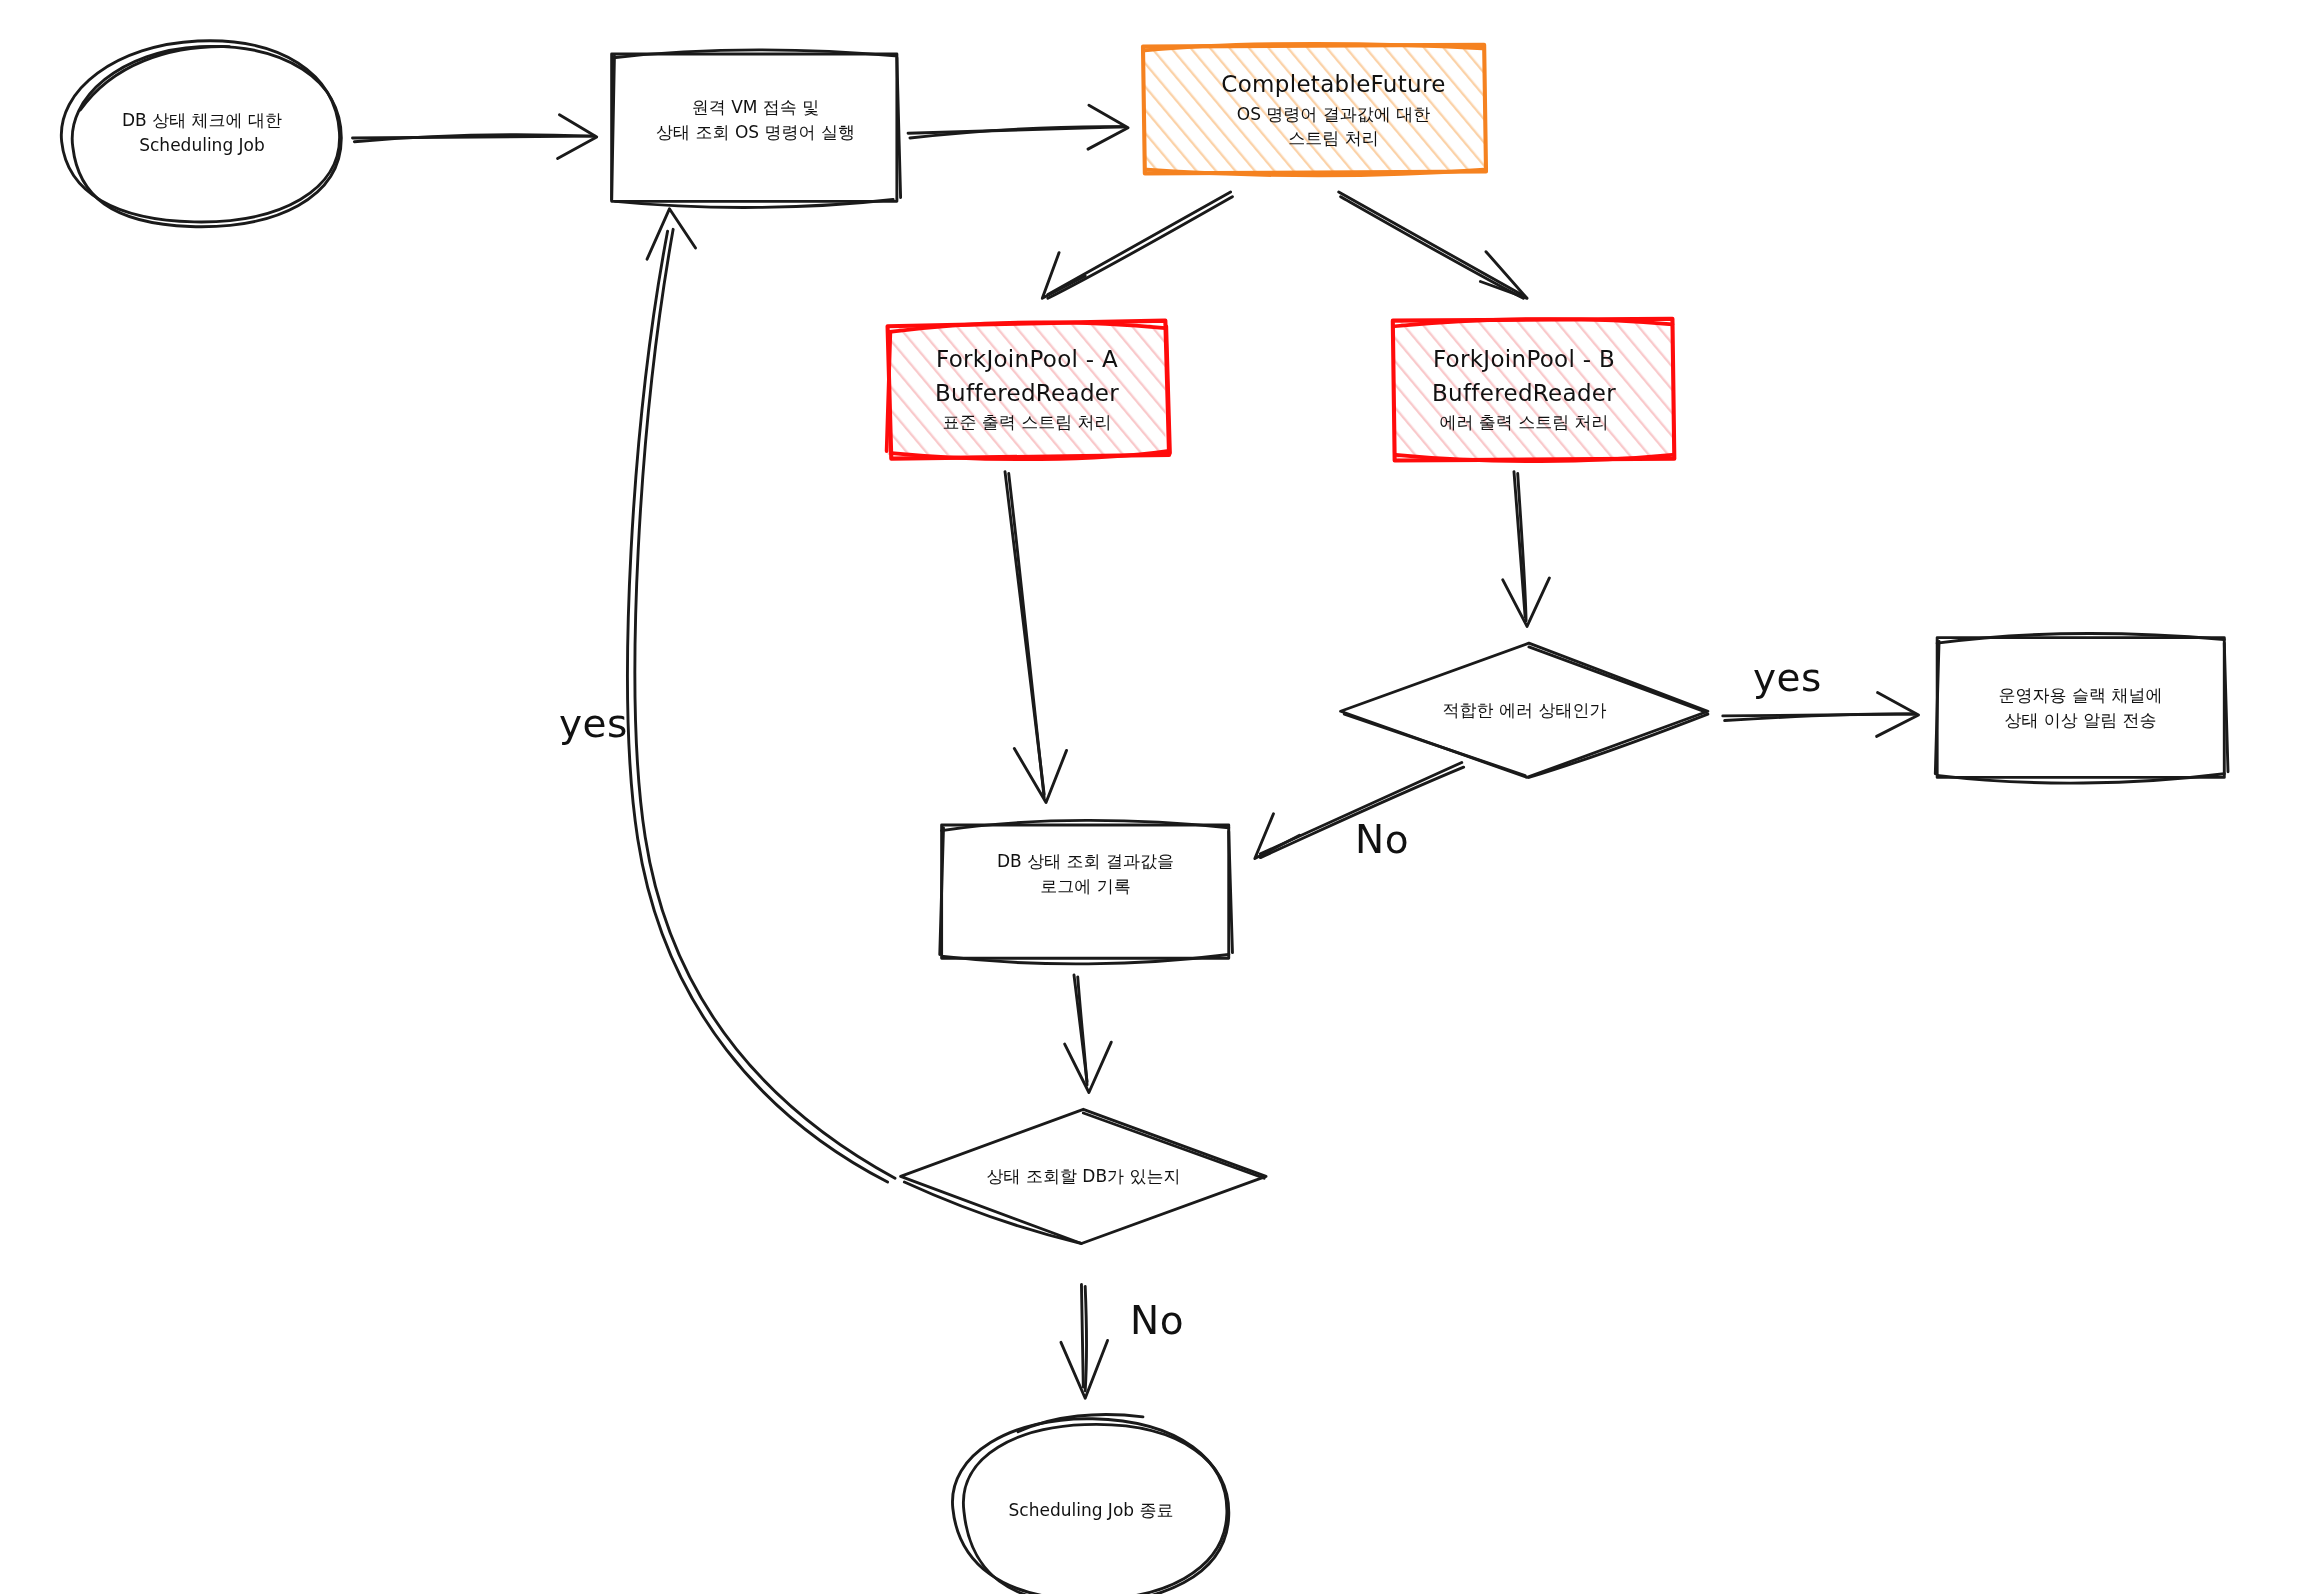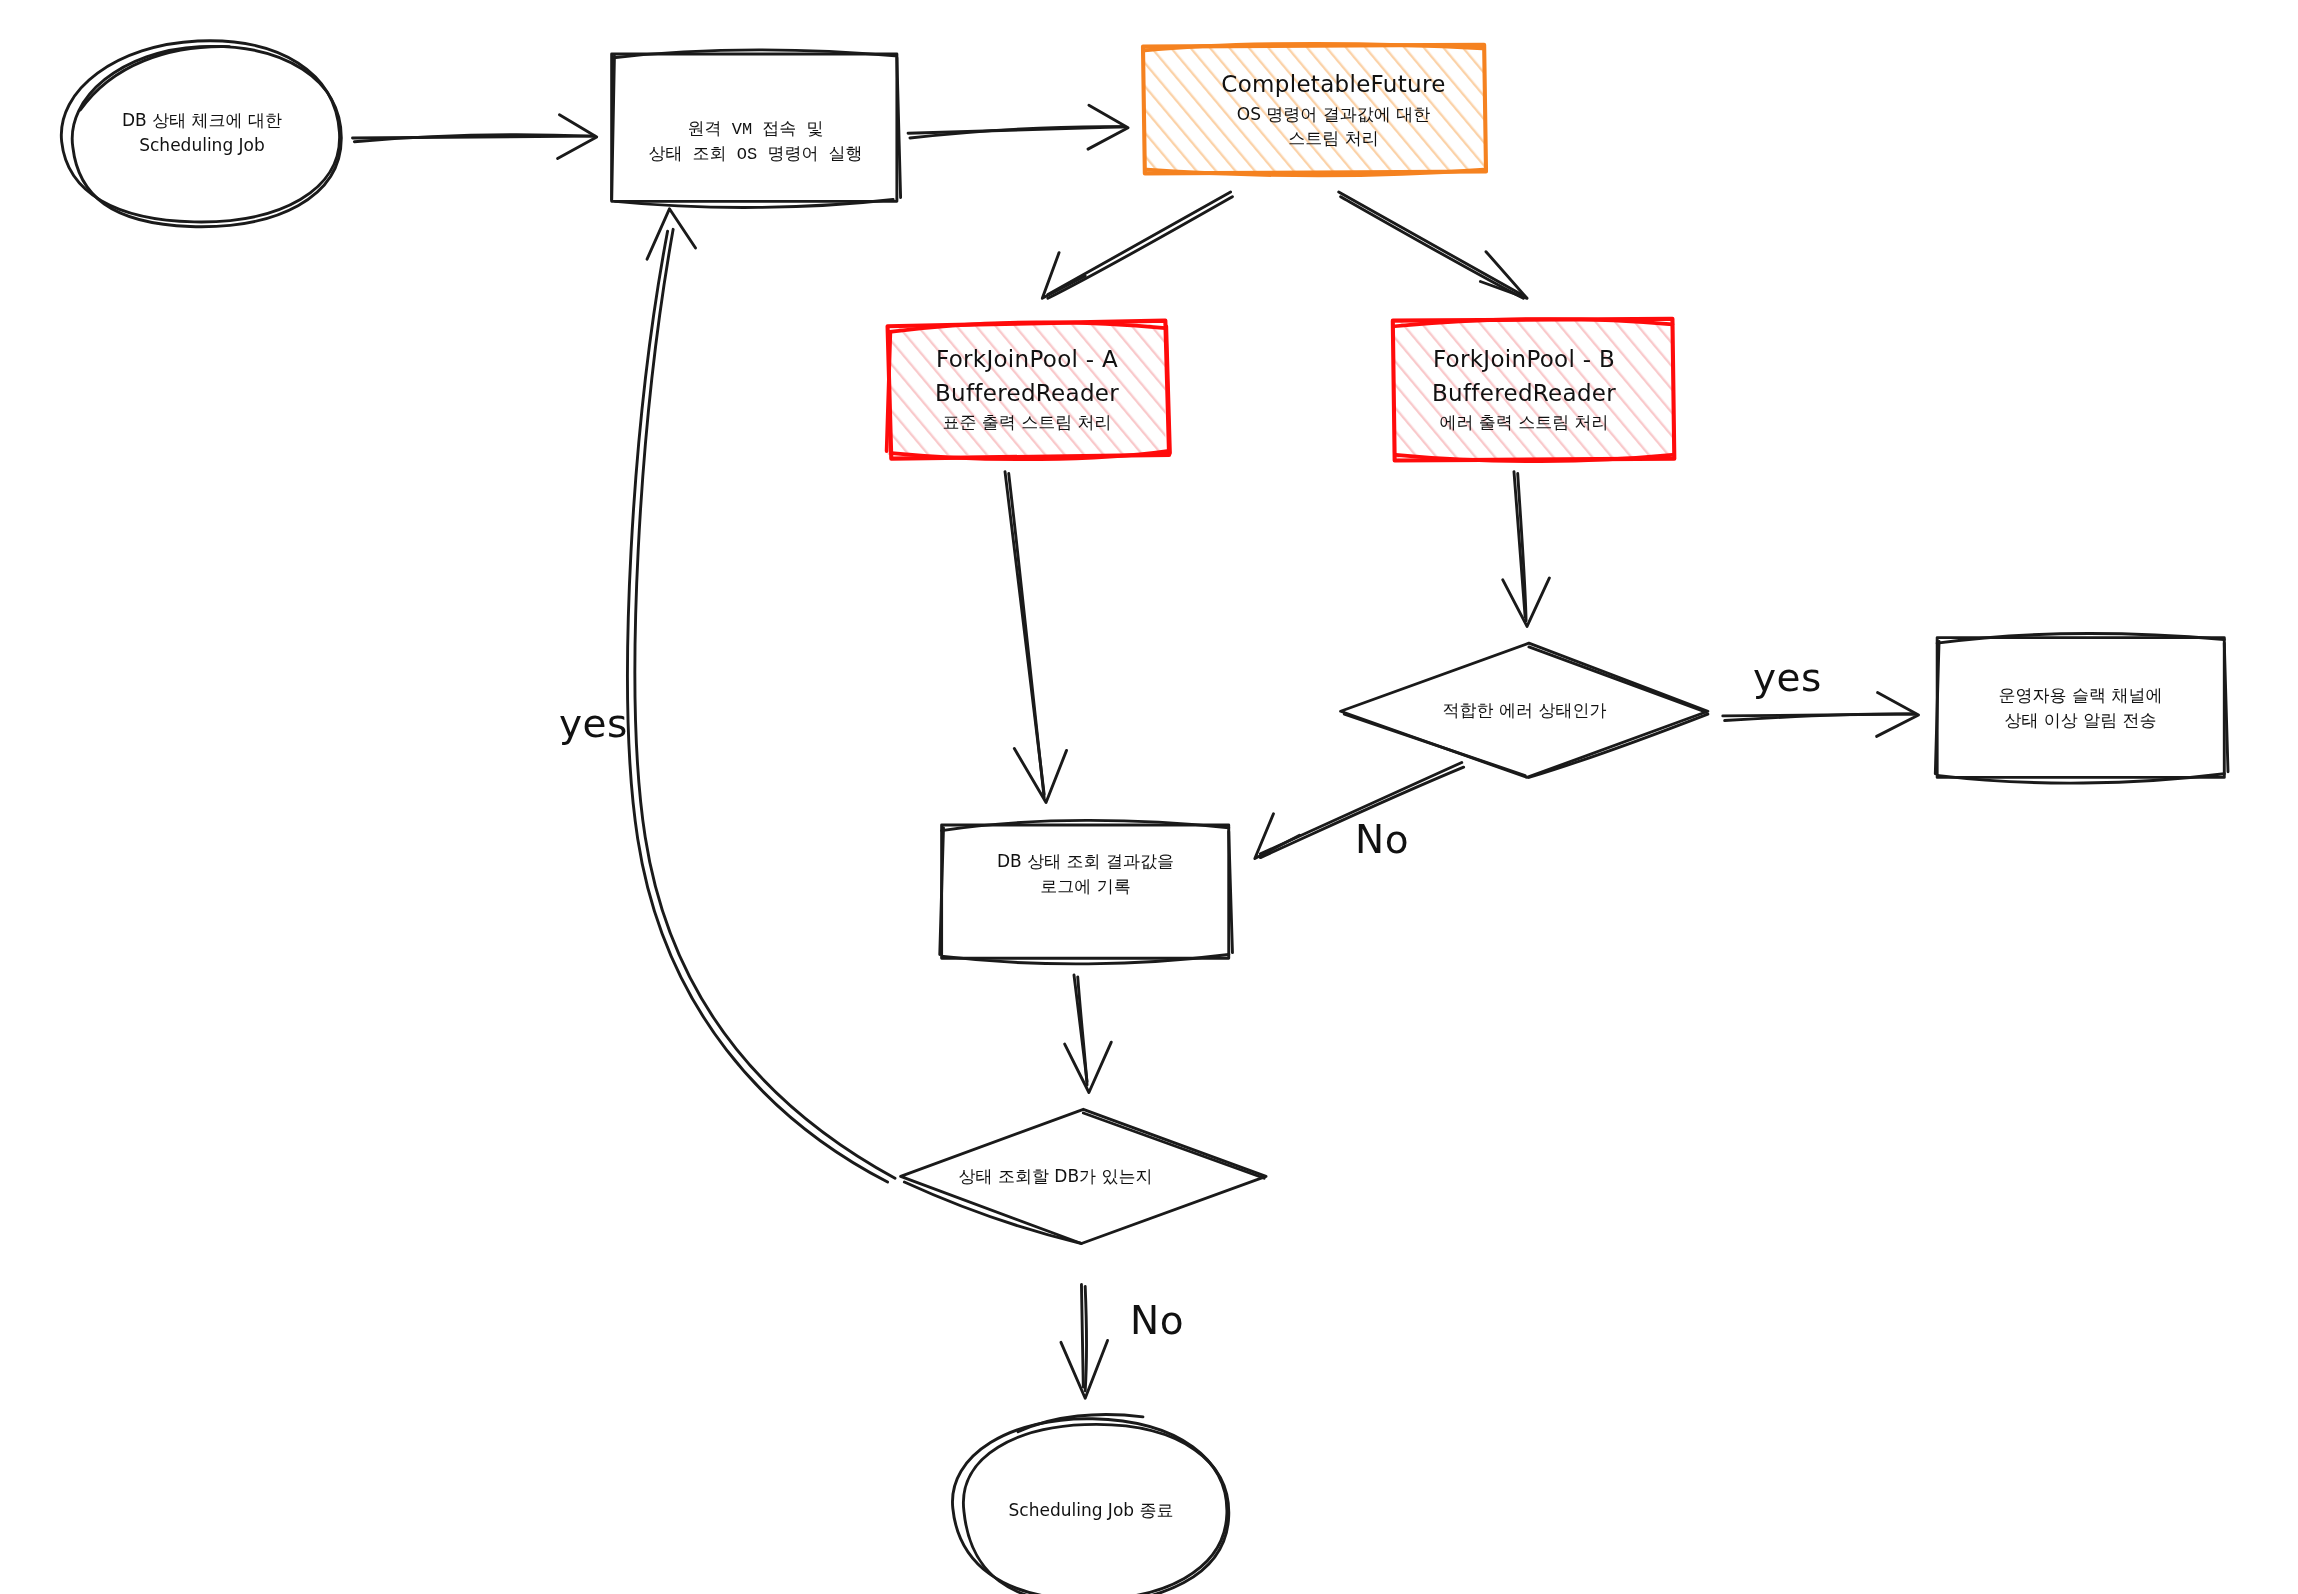--- a/index.html
+++ b/index.html
@@ -182,21 +182,21 @@
     </g>
   </svg>
 
   <div class="node" style="left:62px;top:41px;width:280px;height:183px;">
     <div class="boxtext">
       <span class="sub">DB 상태 체크에 대한</span>
       <span class="sub">Scheduling Job</span>
     </div>
   </div>
 
-  <div class="node" style="left:612px;top:69px;width:287px;height:147px;font-family:Liberation Mono, monospace;">
+  <div class="node" style="left:612px;top:46px;width:287px;height:147px;">
     <div class="boxtext">
       <span class="sub">원격 VM 접속 및</span>
       <span class="sub">상태 조회 OS 명령어 실행</span>
     </div>
   </div>
 
   <div class="node" style="left:1143px;top:45px;width:381px;height:129px;">
     <div class="boxtext">
       <span class="ttl">CompletableFuture</span>
       <span class="gap"></span>
@@ -236,21 +236,21 @@
     </div>
   </div>
 
   <div class="node" style="left:942px;top:825px;width:287px;height:97px;">
     <div class="boxtext">
       <span class="sub">DB 상태 조회 결과값을</span>
       <span class="sub">로그에 기록</span>
     </div>
   </div>
 
-  <div class="node" style="left:873px;top:1109px;width:365px;height:134px;">
+  <div class="node" style="left:901px;top:1109px;width:365px;height:134px;">
     <div class="boxtext">
       <span class="sub">상태 조회할 DB가 있는지</span>
     </div>
   </div>
 
   <div class="node" style="left:953px;top:1417px;width:276px;height:186px;">
     <div class="boxtext">
       <span class="sub">Scheduling Job 종료</span>
     </div>
   </div>

